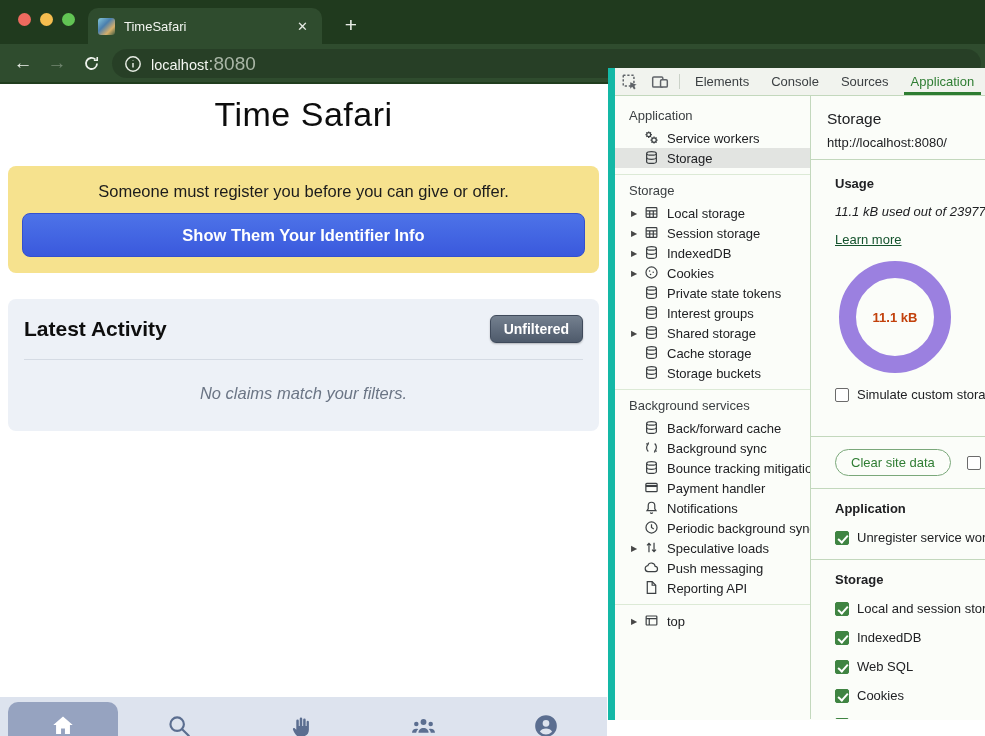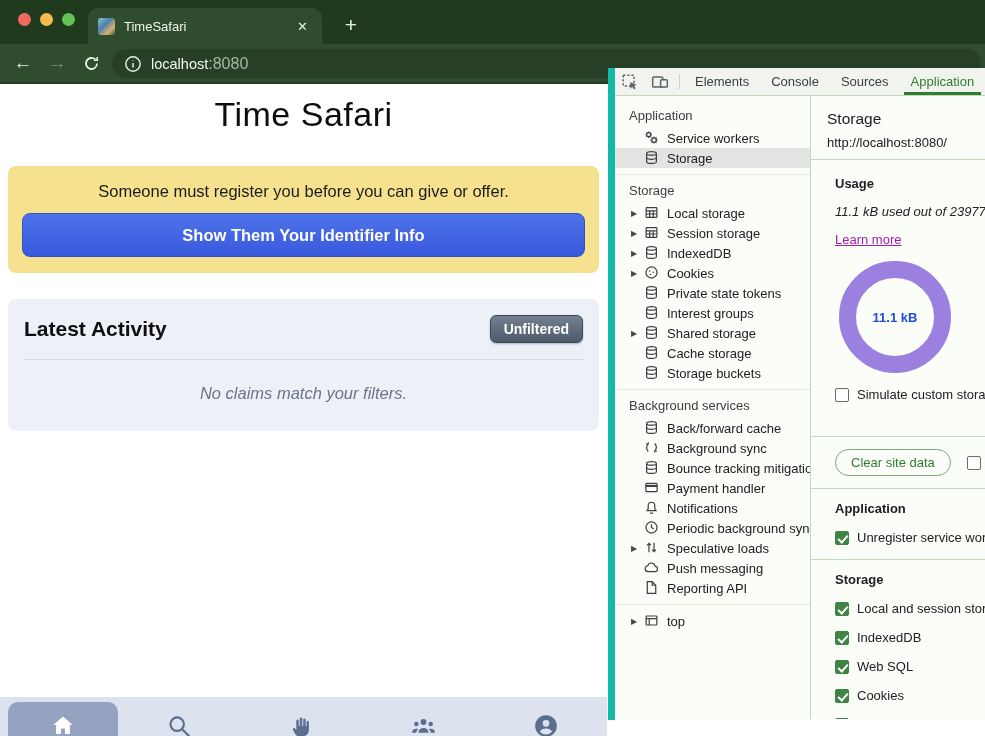--- a/index.html
+++ b/index.html
@@ -21,21 +21,21 @@
   .newtab { position:absolute; left:336px; top:10px; color:#e8ece6; font-size:21px; font-weight:300;
             width:30px; height:30px; display:flex; align-items:center; justify-content:center; }
   .toolbar { position:absolute; left:0; top:44px; width:985px; height:40px; background:#2f4c2e;
              border-bottom:2px solid #213d1e; display:flex; align-items:center; }
   .nav-ic { color:#eef2ec; font-size:19px; width:34px; text-align:center; }
   .nav-ic.disabled { color:rgba(240,245,238,0.35); }
   .nav-ic svg { display:block; margin:0 auto; }
   .urlbar { position:absolute; left:112px; right:4px; top:5px; height:29px; border-radius:15px;
             background:rgba(0,0,0,0.16); display:flex; align-items:center; padding:0 12px; gap:9px; }
   .urlbar .host { color:#f4f7f2; font-size:14.5px; }
-  .urlbar .port { color:#a9b6a6; font-size:16px; }
+  .urlbar .port { color:#a9b6a6; font-size:19px; }
   .cursor { position:absolute; left:966px; top:50px; }
 
   
   .page { position:absolute; left:0; top:84px; width:607px; height:677px; background:#fff; overflow:hidden; }
   .page h1 { font-size:34px; font-weight:400; text-align:center; color:#0d0d0d; margin-top:8px; line-height:44px; letter-spacing:0.5px; }
   .alert { margin:30px 8px 0; background:#f6e28e; border-radius:8px; padding:16px 14px 16px; }
   .alert-text { text-align:center; font-size:16.5px; color:#1c1c1c; margin-bottom:12px; }
   .cta { display:block; width:100%; height:44px; border:1px solid #3350cf; border-radius:8px;
          background:linear-gradient(180deg,#4d73e8 0%,#3a59dd 100%); color:#fff; font-weight:700;
          font-size:16.5px; font-family:"Liberation Sans",sans-serif; }
@@ -74,24 +74,24 @@
   .tw { width:13px; font-size:8px; color:#474747; flex:none; }
   .ti { width:16px; height:16px; margin-right:7px; color:#3c4043; flex:none; }
   .ti svg { display:block; }
   .dt-right { flex:1; overflow:hidden; }
   .rp-title { font-size:15.5px; font-weight:500; padding:14px 0 0 16px; }
   .rp-origin { font-size:13px; padding:7px 0 9px 16px; white-space:nowrap; }
   .rp-divider { border-top:1px solid #c3d8bd; }
   .rp-content { padding-left:24px; }
   .rp-h { font-weight:700; margin-top:16px; white-space:nowrap; }
   .rp-text { margin-top:13px; white-space:nowrap;font-style:italic; }
-  .rp-link { margin-top:13px; color:#a21caf; text-decoration:underline; display:inline-block; }
+  .rp-link { margin-top:13px; color:#14532d; text-decoration:underline; display:inline-block; }
   .donut { margin:14px 0 0 4px; width:112px; height:112px; border-radius:50%; border:17px solid #9b80e0;
          display:flex; align-items:center; justify-content:center; }
-  .donut span { font-weight:700; font-size:13px; color:#1d4ed8; }
+  .donut span { font-weight:700; font-size:13px; color:#c2410c; }
   .chk-row { display:flex; align-items:center; gap:8px; margin-top:14px; white-space:nowrap; }
   .chk { width:14px; height:14px; border:1.5px solid #6b6b6b; border-radius:2px; flex:none; background:#fff; position:relative; }
   .chk.checked { background:#3f8442; border-color:#3f8442; }
   .chk.checked::after { content:""; position:absolute; left:4.2px; top:1.1px; width:4px; height:8px;
          border:solid #fff; border-width:0 2px 2px 0; transform:rotate(42deg); }
   .clear-row { display:flex; align-items:center; gap:16px; margin-top:12px; white-space:nowrap; }
   .pill-green { border:1px solid #7aa87a; background:transparent; color:#2f7d33; border-radius:15px;
          padding:5px 15px; font-size:13px; font-family:"Liberation Sans",sans-serif; white-space:nowrap; }
   .mt12 { margin-top:12px; } .mt14 { margin-top:14px; } .mt30 { margin-top:34px; }
   .storage-list .chk-row { margin-top:14px; }

